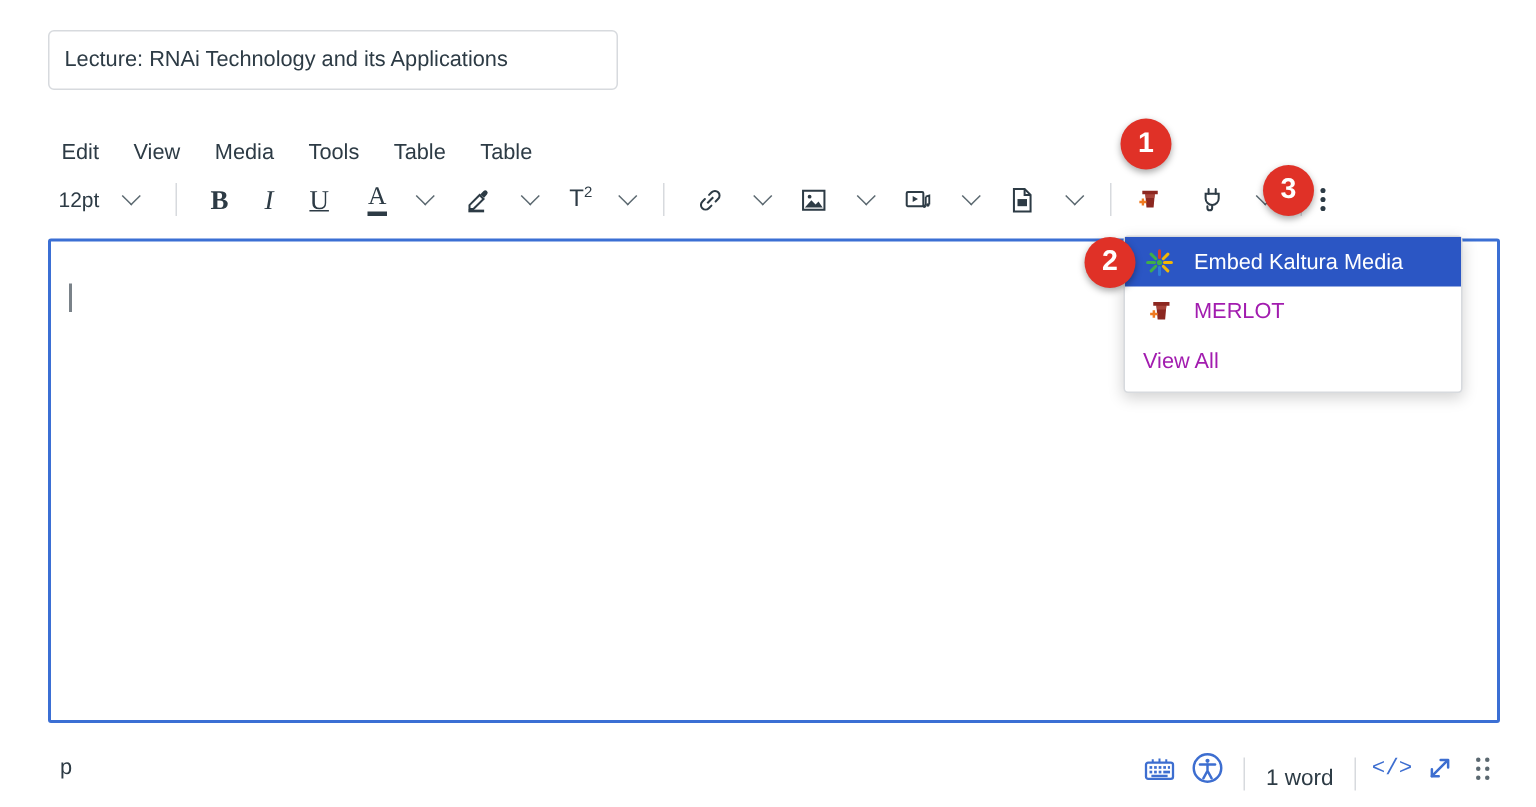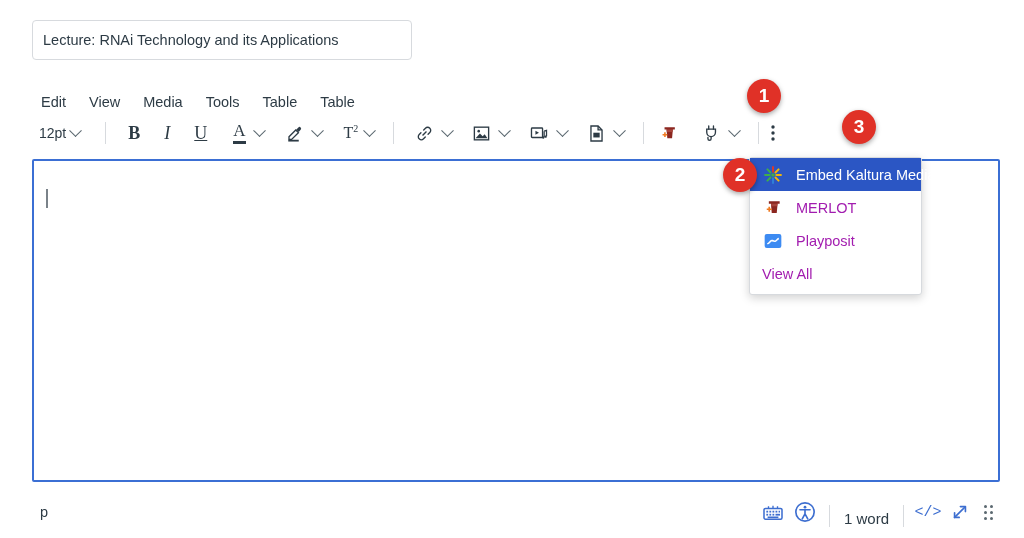--- a/index.html
+++ b/index.html
@@ -60,21 +60,21 @@
     left: 32px;
     top: 118px;
     right: 28px;
     height: 30px;
     display: flex;
     align-items: center;
   }
   .tb-btn {
     display: flex;
     align-items: center;
-    gap: 3px;
+    gap: 15px;
     height: 28px;
     padding: 0 7px;
     border-radius: 3px;
     cursor: default;
     color: #2d3b45;
     font-size: 14px;
     white-space: nowrap;
   }
   .tb-sep {
     width: 1px;
@@ -88,21 +88,21 @@
     height: 9px;
     border-right: 1.6px solid #5b6870;
     border-bottom: 1.6px solid #5b6870;
     transform: rotate(45deg) translate(-2px,-2px);
     margin-left: 2px;
   }
   .glyph-b { font-weight: bold; font-size: 18px; font-family: "Liberation Serif", serif;}
   .glyph-i { font-style: italic; font-size: 18px; font-family: "Liberation Serif", serif;}
   .glyph-u { text-decoration: underline; font-size: 18px; font-family: "Liberation Serif", serif;}
   .glyph-a { font-size: 17px; font-family: "Liberation Serif", serif; border-bottom: 3px solid #2d3b45; line-height: 1.05; padding-bottom: 1px;}
-  .glyph-sup { font-size: 16px; font-family: Liberation Serif, serif; }
+  .glyph-sup { font-size: 16px; font-family: Liberation Sans, sans-serif; }
   .glyph-sup sup { font-size: 10px; }
   svg.ic { display: block; }
 
   
   #editor-body {
     position: absolute;
     left: 32px;
     top: 159px;
     width: 968px;
     height: 323px;
@@ -159,21 +159,21 @@
     gap: 3px;
     width: 9px;
   }
   .grip i { display: block; width: 3px; height: 3px; background: #5b6870; border-radius: 50%; }
 
   
   #lti-menu {
     position: absolute;
     left: 749px;
     top: 157px;
-    width: 173px;
+    width: 226px;
     background: #ffffff;
     border: 1px solid #d7dade;
     border-radius: 3px;
     box-shadow: 0 3px 10px rgba(0,0,0,0.18);
     padding: 0 0 4px 0;
     z-index: 30;
   }
   .menu-row {
     display: flex;
     align-items: center;
@@ -454,29 +454,20 @@
     <span class="mi-icon">
       <svg class="ic" width="20" height="20" viewBox="0 0 24 24">
         <path d="M7 4 L20 4 L20 7 L17.5 7 L16.5 18 L10.5 18 L9.5 7 L7 7 Z" fill="#8c2720"></path>
         <path d="M9.5 7 L17.5 7 L17 10 L10 10 Z" fill="#a8443a"></path>
         <path d="M4.5 12.5 L6.5 12.5 L6.5 10.5 L8.5 10.5 L8.5 12.5 L10.5 12.5 L10.5 14.5 L8.5 14.5 L8.5 16.5 L6.5 16.5 L6.5 14.5 L4.5 14.5 Z" fill="#f07a20"></path>
       </svg>
     </span>
     <span class="mi-label">MERLOT</span>
   </div>
 
-  <div class="menu-row">
-    <span class="mi-icon">
-      <svg class="ic" width="20" height="20" viewBox="0 0 24 24">
-        <rect x="2" y="3.5" width="20" height="17" rx="2.5" fill="#3d8bf2"></rect>
-        <path d="M5 14.5 C7 14.5 8 10.5 10.5 10.5 C12.5 10.5 13.5 12 15 11 C16.5 10 17 8.5 19 8.2 L19 10.2 C17.5 10.6 16.8 12 15.4 12.9 C13.8 13.9 12.4 12.6 10.8 12.6 C8.9 12.6 8.2 16 5 16 Z" fill="#ffffff"></path>
-      </svg>
-    </span>
-    <span class="mi-label">Playposit</span>
-  </div>
 
   <div class="menu-row no-icon">
     <span class="mi-label">View All</span>
   </div>
 
 </div>
 
 <div class="badge" id="badge-1">1</div>
 <div class="badge" id="badge-2">2</div>
 <div class="badge" id="badge-3">3</div>

